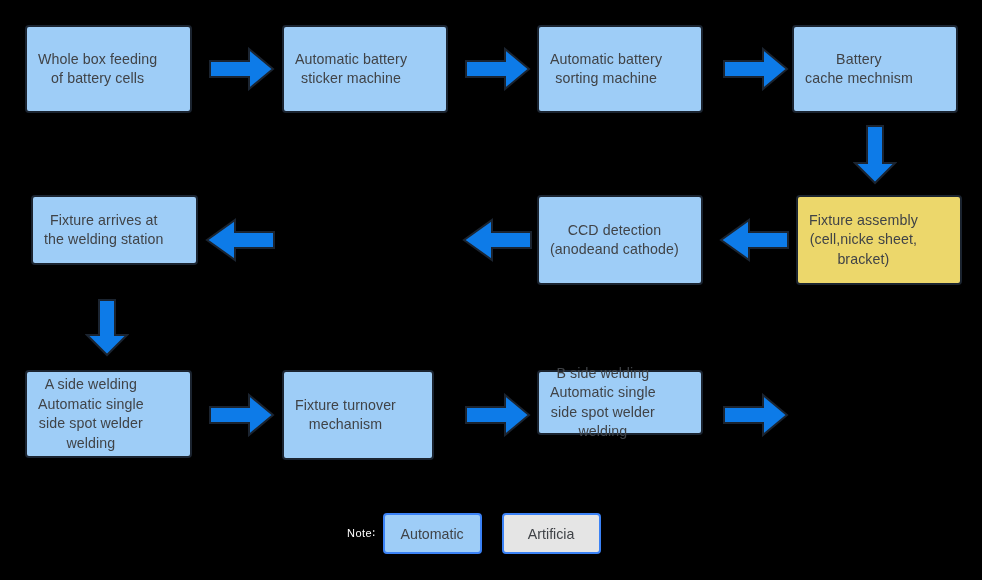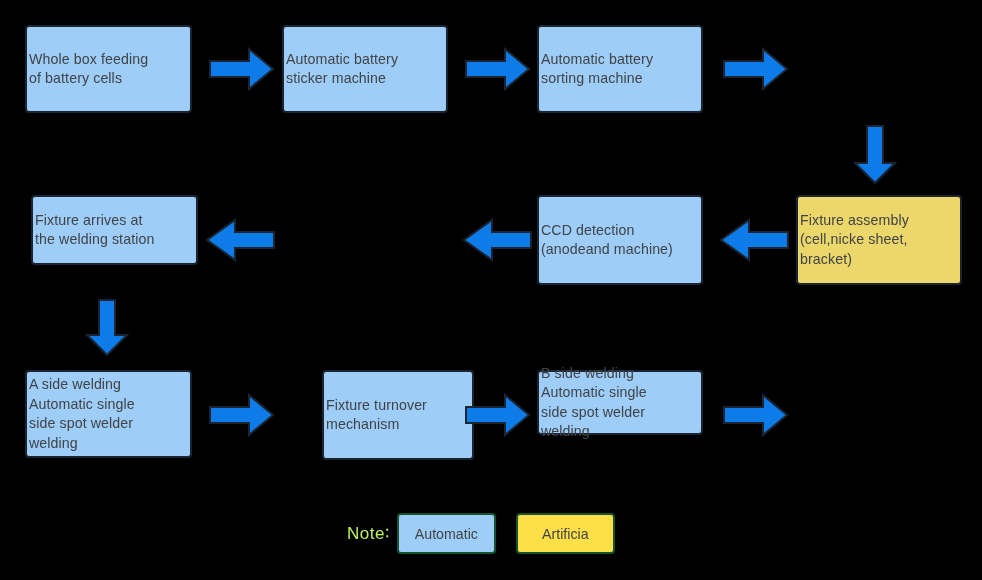--- a/index.html
+++ b/index.html
@@ -15,21 +15,22 @@
     overflow: hidden;
     font-family: "Liberation Sans", sans-serif;
   }
   .node {
     position: absolute;
     box-sizing: border-box;
     border: 2px solid #1b2430;
     border-radius: 4px;
     display: flex;
     align-items: center;
-    padding: 0 2px;
+    padding: 0 11px;
+    text-align: center;
   }
   .node .label {
     font-size: 14.2px;
     line-height: 19.5px;
     color: #404347;
     white-space: pre-line;
     letter-spacing: 0.1px;
   }
   .node.blue { background: #9ecdf7; }
   .node.yellow { background: #ecd76b; }
@@ -38,41 +39,41 @@
     position: absolute;
   }
   .arrow svg { display: block; }
 
   .legend {
     position: absolute;
     display: flex;
     align-items: center;
   }
   .legend-note {
-    font-size: 17px;
-    color: #bef264;
+    font-size: 11px;
+    color: #ffffff;
     letter-spacing: 0.5px;
     font-family: "Liberation Sans", sans-serif;
   }
   .legend-chip {
     box-sizing: border-box;
-    border: 2px solid #14532d;
+    border: 2px solid #3b82f6;
     border-radius: 4px;
     height: 41px;
     display: flex;
     align-items: center;
     justify-content: center;
     padding: 0 12px;
   }
   .legend-chip .label {
     font-size: 14.2px;
     color: #404347;
   }
   .legend-chip.blue { background: #9ecdf7; }
-  .legend-chip.yellow { background: #fde047; }
+  .legend-chip.yellow { background: #e5e5e5; }
 </style>
 </head>
 <body>
 
 <div id="canvas">
 
   <div class="node blue" style="left:25px; top:25px; width:167px; height:88px;">
     <span class="label">Whole box feeding
 of battery cells</span>
   </div>
@@ -98,20 +99,24 @@
     <span class="label">Automatic battery
 sorting machine</span>
   </div>
 
   <div class="arrow" style="left:723px; top:47px;">
     <svg width="66" height="44" viewBox="0 0 66 44">
       <path d="M1 14 L40 14 L40 2 L64 22 L40 42 L40 30 L1 30 Z" fill="#0d7be8" stroke="#1b2430" stroke-width="2"></path>
     </svg>
   </div>
 
+  <div class="node blue" style="left:792px; top:25px; width:166px; height:88px;">
+    <span class="label">Battery
+cache mechnism</span>
+  </div>
 
   <div class="arrow" style="left:853px; top:125px;">
     <svg width="44" height="60" viewBox="0 0 44 60">
       <path d="M14 1 L30 1 L30 38 L42 38 L22 58 L2 38 L14 38 Z" fill="#0d7be8" stroke="#1b2430" stroke-width="2"></path>
     </svg>
   </div>
 
   <div class="node blue" style="left:31px; top:195px; width:167px; height:70px;">
     <span class="label">Fixture arrives at
 the welding station</span>
@@ -125,21 +130,21 @@
 
 
   <div class="arrow" style="left:461px; top:218px;">
     <svg width="72" height="44" viewBox="0 0 72 44">
       <path d="M70 14 L31 14 L31 2 L3 22 L31 42 L31 30 L70 30 Z" fill="#0d7be8" stroke="#1b2430" stroke-width="2"></path>
     </svg>
   </div>
 
   <div class="node blue" style="left:537px; top:195px; width:166px; height:90px;">
     <span class="label">CCD detection
-(anodeand machine)</span>
+(anodeand cathode)</span>
   </div>
 
   <div class="arrow" style="left:718px; top:218px;">
     <svg width="72" height="44" viewBox="0 0 72 44">
       <path d="M70 14 L31 14 L31 2 L3 22 L31 42 L31 30 L70 30 Z" fill="#0d7be8" stroke="#1b2430" stroke-width="2"></path>
     </svg>
   </div>
 
   <div class="node yellow" style="left:796px; top:195px; width:166px; height:90px;">
     <span class="label">Fixture assembly
@@ -159,21 +164,21 @@
 side  spot welder
 welding</span>
   </div>
 
   <div class="arrow" style="left:209px; top:393px;">
     <svg width="66" height="44" viewBox="0 0 66 44">
       <path d="M1 14 L40 14 L40 2 L64 22 L40 42 L40 30 L1 30 Z" fill="#0d7be8" stroke="#1b2430" stroke-width="2"></path>
     </svg>
   </div>
 
-  <div class="node blue" style="left:282px; top:370px; width:152px; height:90px;margin-left:40px;">
+  <div class="node blue" style="left:282px; top:370px; width:152px; height:90px;">
     <span class="label">Fixture turnover
 mechanism</span>
   </div>
 
   <div class="arrow" style="left:465px; top:393px;">
     <svg width="66" height="44" viewBox="0 0 66 44">
       <path d="M1 14 L40 14 L40 2 L64 22 L40 42 L40 30 L1 30 Z" fill="#0d7be8" stroke="#1b2430" stroke-width="2"></path>
     </svg>
   </div>
 

